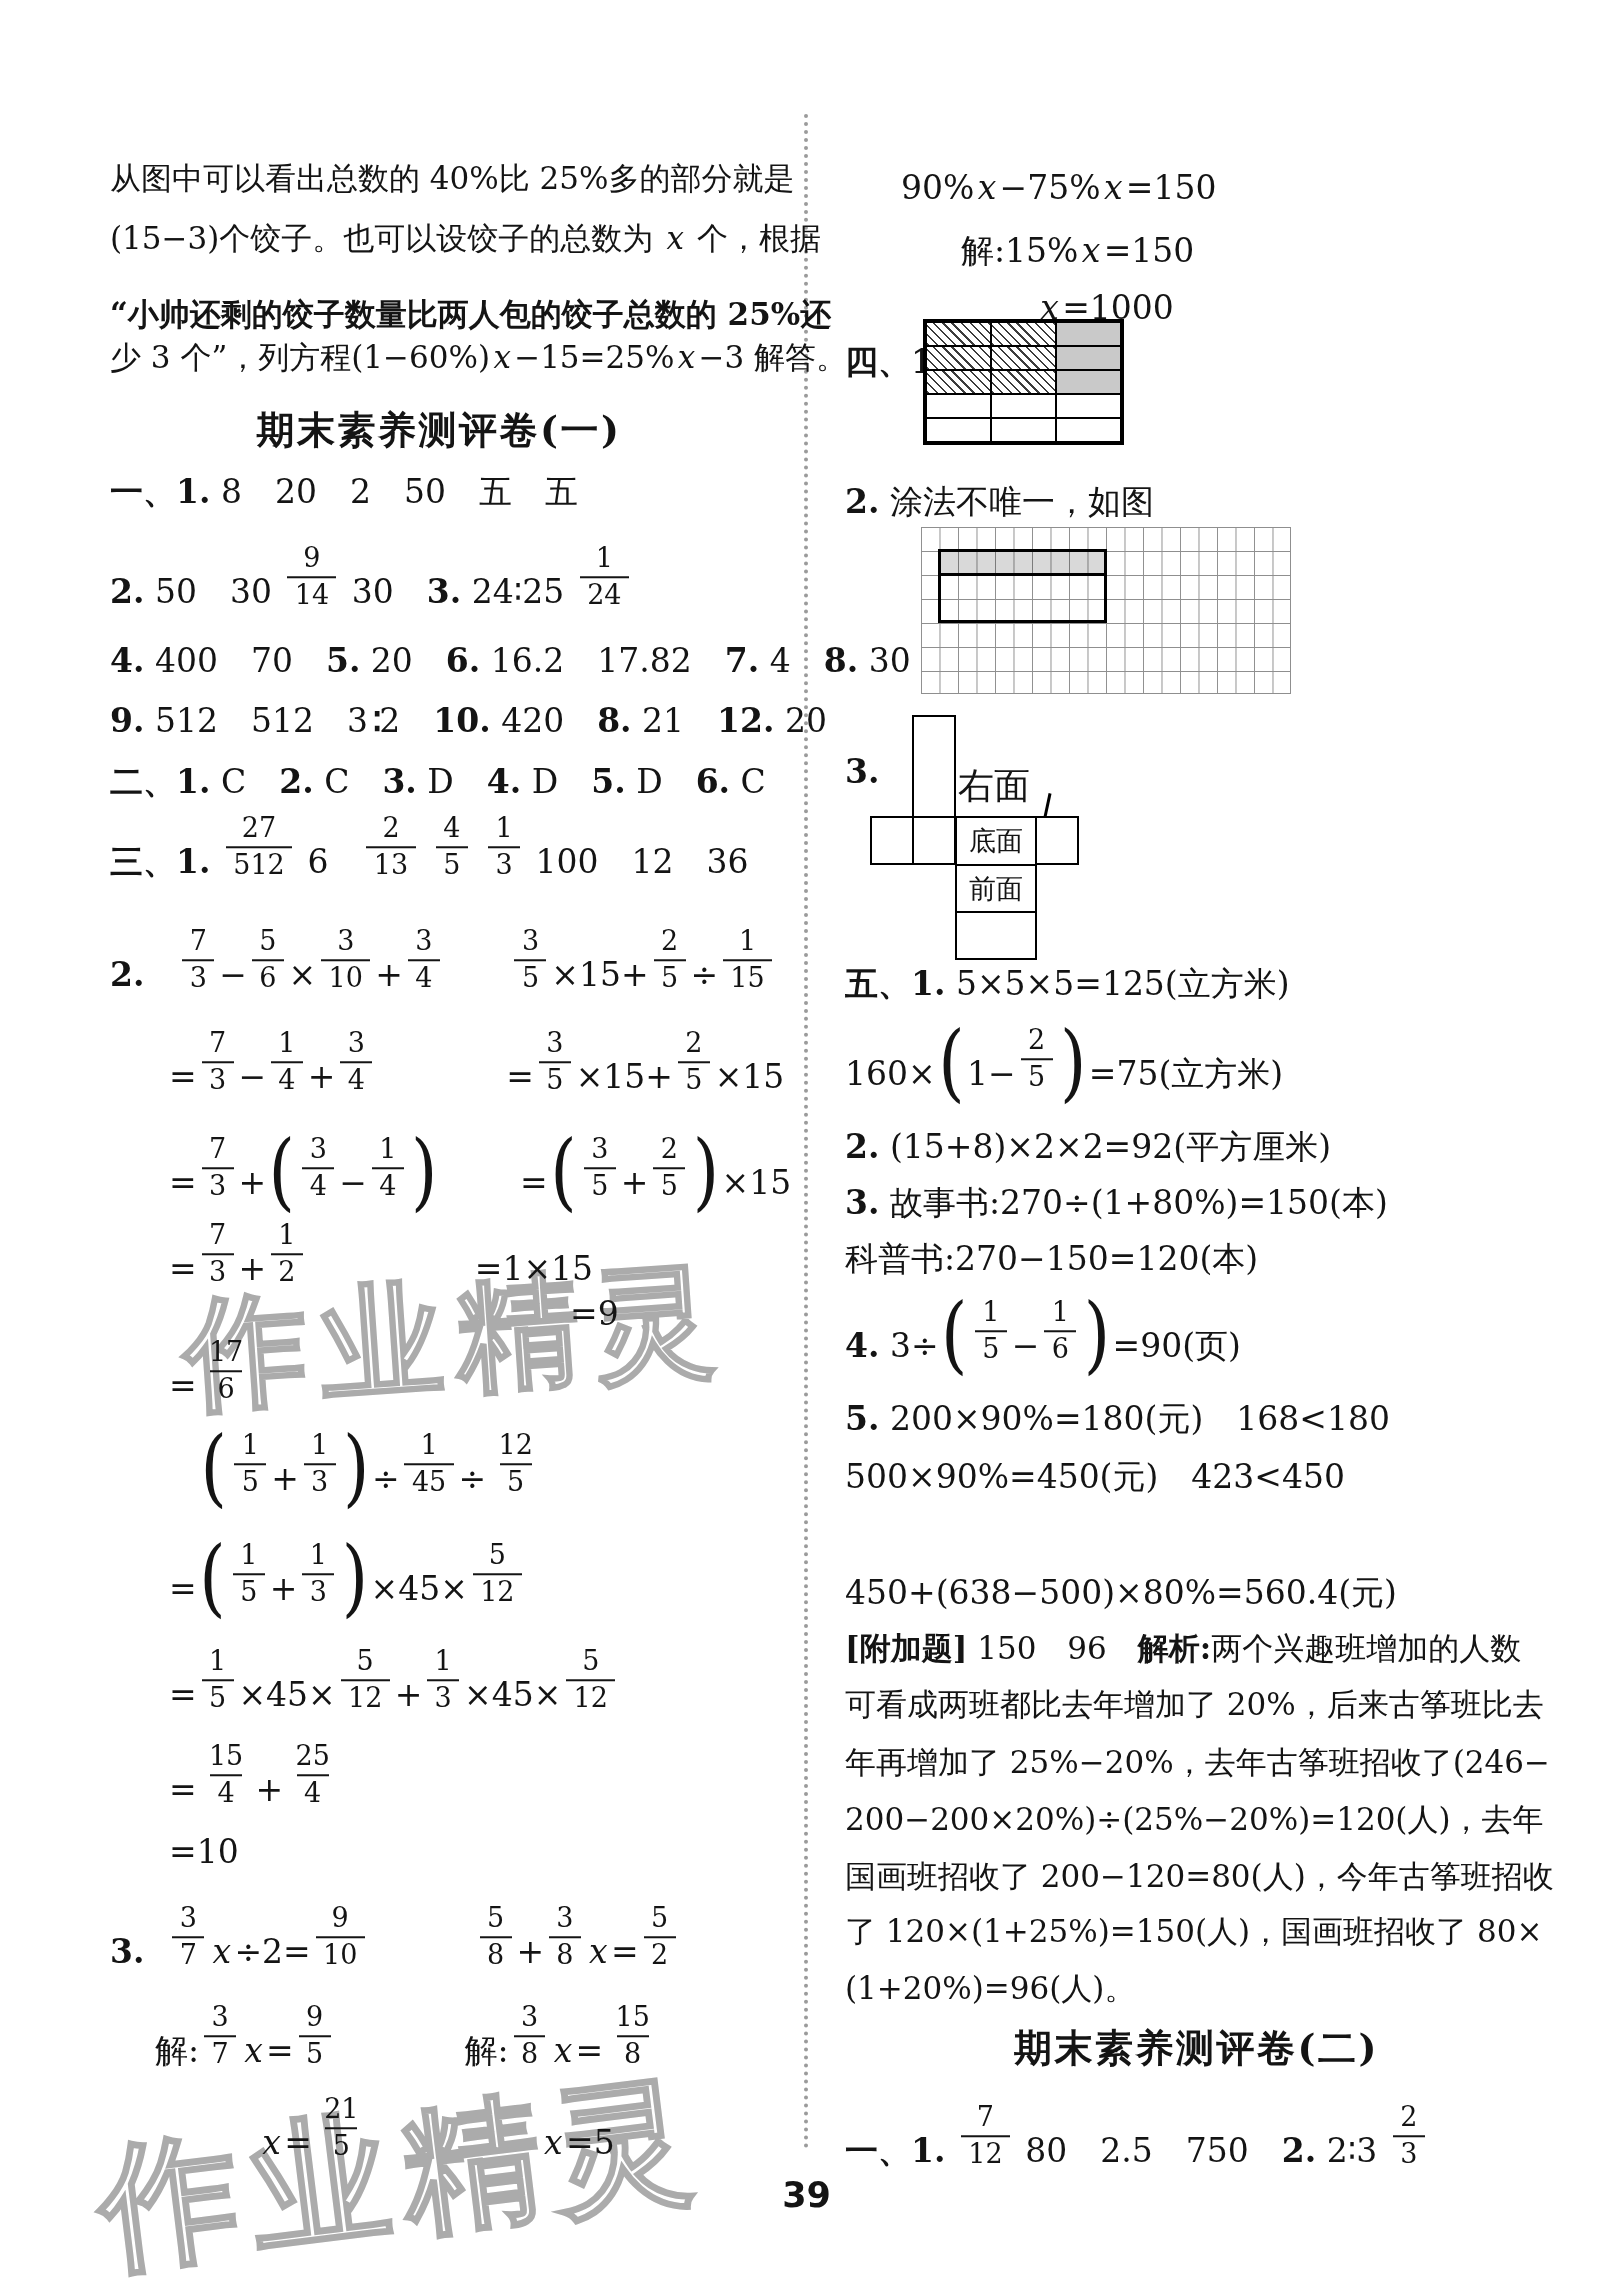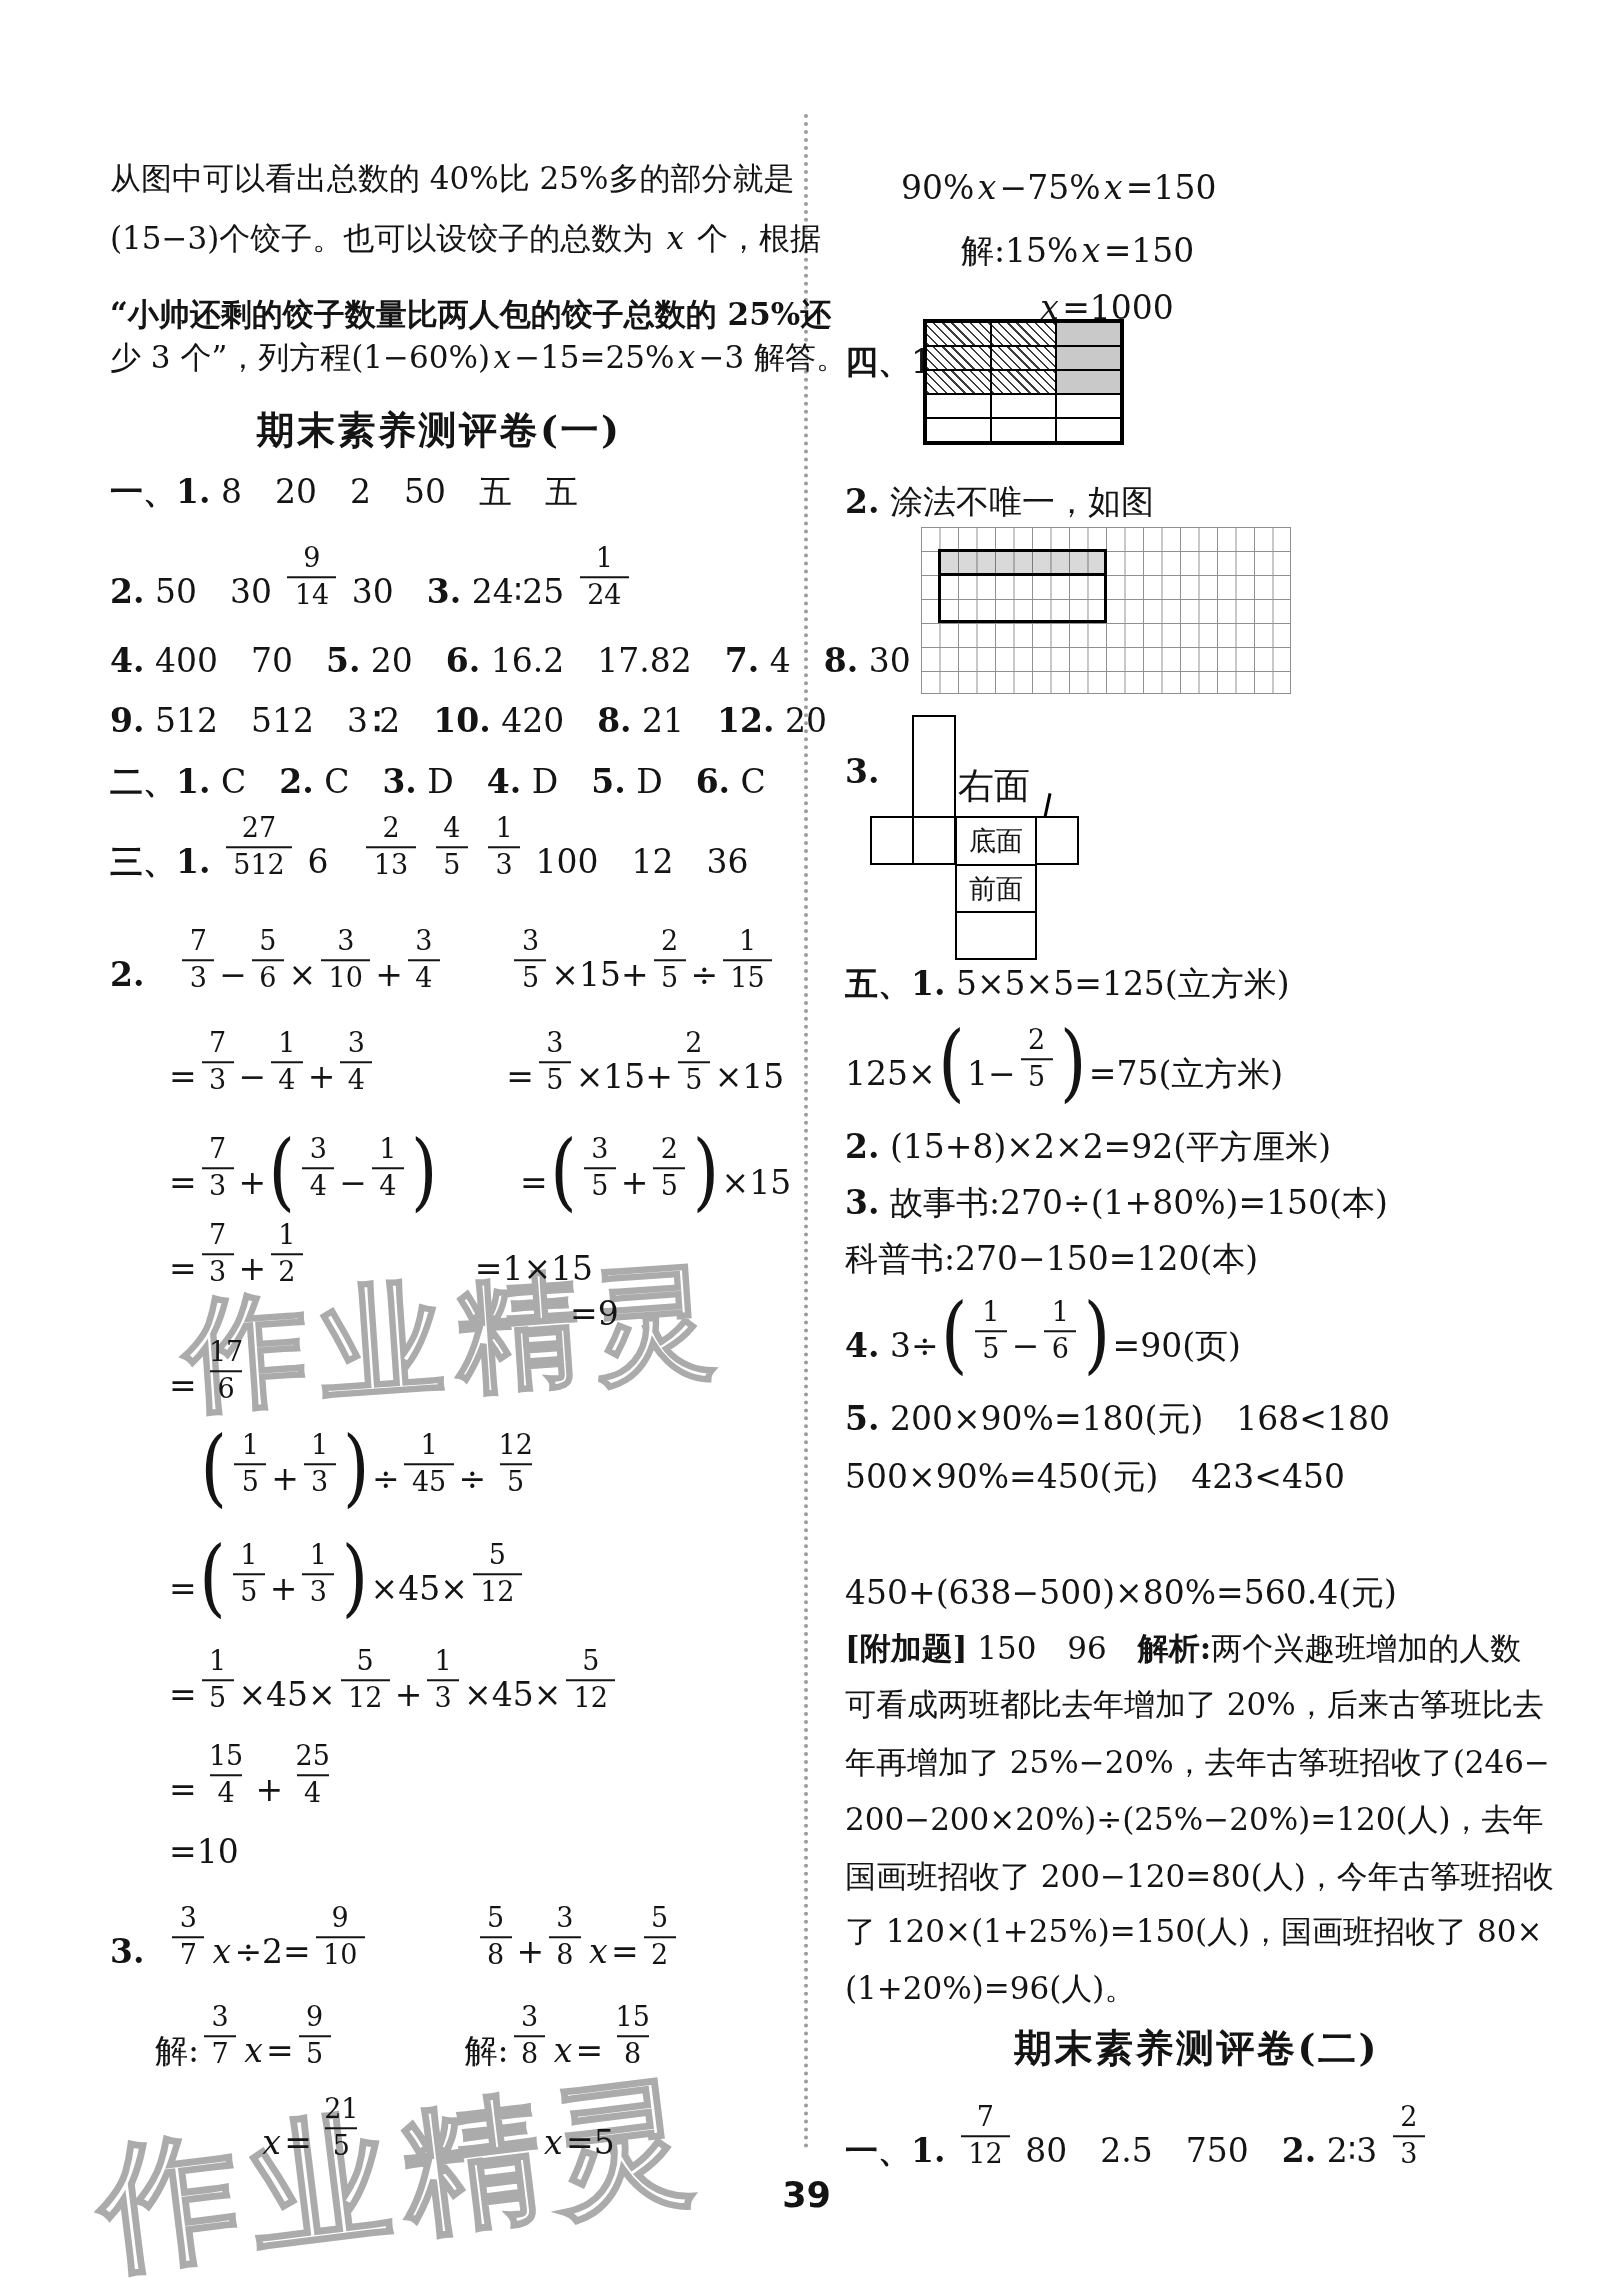--- a/index.html
+++ b/index.html
@@ -127,21 +127,21 @@
       <div class="netlabel" style="left:88px;top:47px;">右面</div>
       <div class="nettick" style="left:176px;top:78px;height:24.5px;transform:rotate(12deg);"></div>
     </div>
   <div class="mline" style="top: 176px; left: 56px;"><span class="txt">90%</span><span class="ital">x</span><span class="txt">−75%</span><span class="ital">x</span><span class="txt">=150</span></div>
       <div class="mline" style="top: 239px; left: 116px;"><span class="txt">解:15%</span><span class="ital">x</span><span class="txt">=150</span></div>
       <div class="mline" style="top: 296px; left: 192px;"><span class="ital">x</span><span class="txt">=1000</span></div>
       <div class="mline" style="top: 350px; left: 0px;"><span class="txt bold">四、1.</span></div>
       <div class="mline" style="top: 490px; left: 0px;"><span class="txt bold">2.</span><span class="txt"> 涂法不唯一，如图</span></div>
       <div class="mline" style="top: 760px; left: 0px;"><span class="txt bold">3.</span></div>
       <div class="mline" style="top: 972px; left: 0px;"><span class="txt bold">五、1.</span><span class="txt"> 5×5×5=125(立方米)</span></div>
-      <div class="mline" style="top: 1047px; left: 0px;"><span class="txt">125×</span><span class="bigp">(</span><span class="txt">1−</span><span class="frac"><span class="num">2</span><span class="den">5</span></span><span class="bigp">)</span><span class="txt">=75(立方米)</span></div>
+      <div class="mline" style="top: 1047px; left: 0px;"><span class="txt">160×</span><span class="bigp">(</span><span class="txt">1−</span><span class="frac"><span class="num">2</span><span class="den">5</span></span><span class="bigp">)</span><span class="txt">=75(立方米)</span></div>
       <div class="mline" style="top: 1135px; left: 0px;"><span class="txt bold">2.</span><span class="txt"> (15+8)×2×2=92(平方厘米)</span></div>
       <div class="mline" style="top: 1191px; left: 0px;"><span class="txt bold">3.</span><span class="txt"> 故事书:270÷(1+80%)=150(本)</span></div>
       <div class="mline" style="top: 1247px; left: 0px;"><span class="txt">科普书:270−150=120(本)</span></div>
       <div class="mline" style="top: 1319px; left: 0px;"><span class="txt bold">4.</span><span class="txt"> 3÷</span><span class="bigp">(</span><span class="frac"><span class="num">1</span><span class="den">5</span></span><span class="txt">−</span><span class="frac"><span class="num">1</span><span class="den">6</span></span><span class="bigp">)</span><span class="txt">=90(页)</span></div>
       <div class="mline" style="top: 1407px; left: 0px;"><span class="txt bold">5.</span><span class="txt"> 200×90%=180(元)　168&lt;180</span></div>
       <div class="mline" style="top: 1465px; left: 0px;"><span class="txt">500×90%=450(元)　423&lt;450</span></div>
       <div class="mline" style="top: 1581px; left: 0px;"><span class="txt">450+(638−500)×80%=560.4(元)</span></div>
       <div class="mline par" style="top: 1637px; left: 0px;"><span class="txt bold">[附加题]</span><span class="txt"> 150　96　</span><span class="txt bold">解析:</span><span class="txt">两个兴趣班增加的人数</span></div>
       <div class="mline par" style="top: 1693px; left: 0px;"><span class="txt">可看成两班都比去年增加了 20%，后来古筝班比去</span></div>
       <div class="mline par" style="top: 1751px; left: 0px;"><span class="txt">年再增加了 25%−20%，去年古筝班招收了(246−</span></div>

